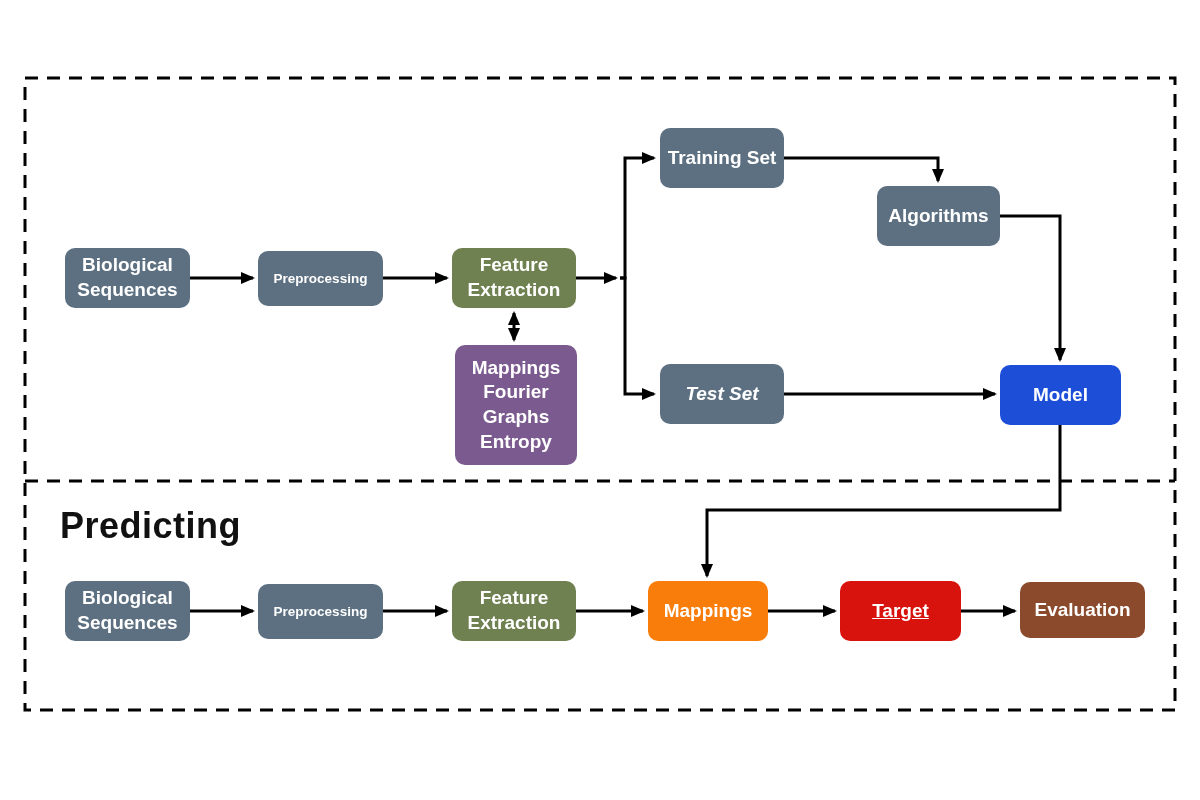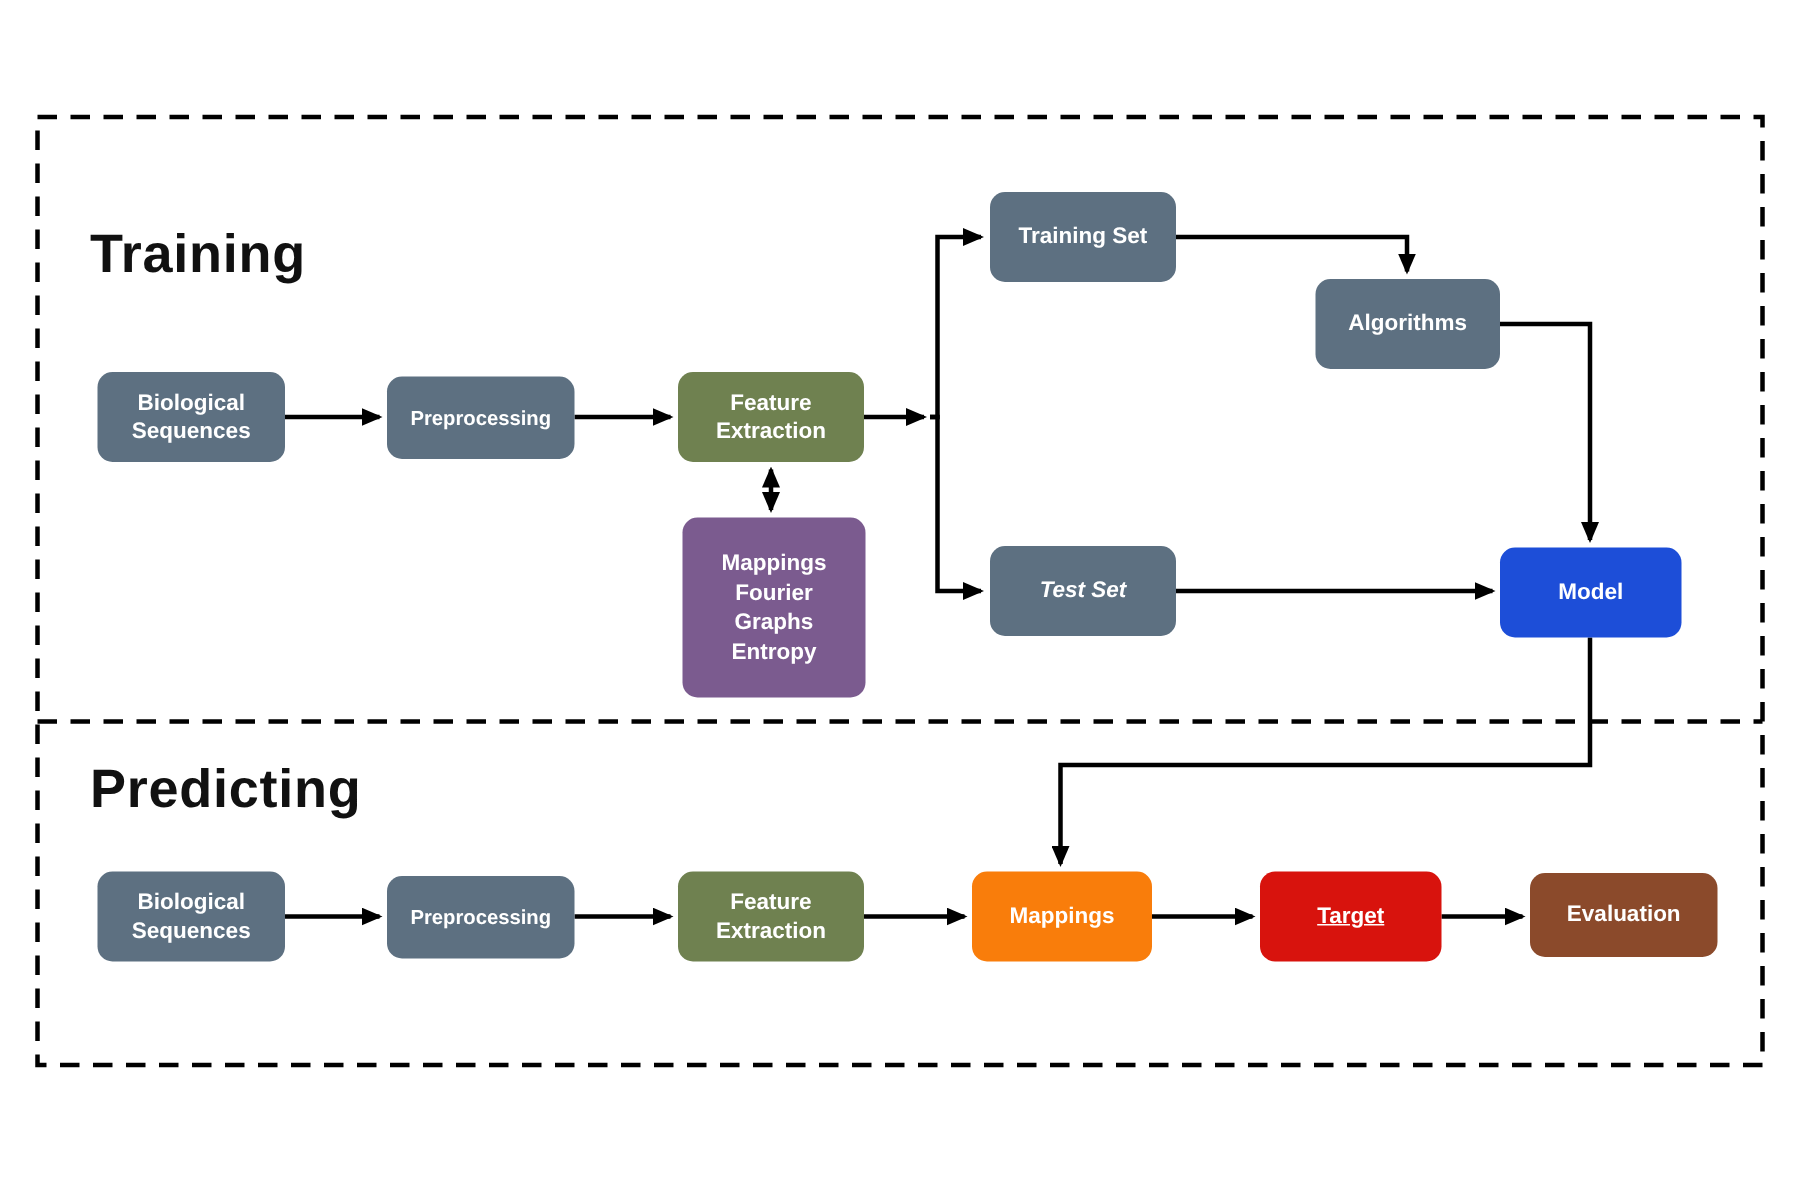--- a/index.html
+++ b/index.html
@@ -18,21 +18,21 @@
     font-size:36px;font-weight:800;color:#111111;
     font-family:"Liberation Sans", sans-serif;
     letter-spacing:.5px;
   }
   .title-training{left:60px;top:148px;}
   .title-predicting{left:60px;top:505px;}
   .node{
     position:absolute;
     display:flex;align-items:center;justify-content:center;
     text-align:center;
-    color:#ffffff;font-weight:700;font-size:15px;line-height:1.3;
+    color:#ffffff;font-weight:700;font-size:19px;line-height:1.3;
     border-radius:10px;
     white-space:pre-line;
     font-family:"Liberation Sans", sans-serif;
     box-sizing:border-box;
   }
   .node--small{font-size:13.5px;}
   
   .n-bio1 {left:65px;  top:248px; width:125px; height:60px;}
   .n-prep1{left:258px; top:251px; width:125px; height:55px;}
   .n-feat1{left:452px; top:248px; width:124px; height:60px;}
@@ -75,21 +75,20 @@
     <path d="M784,394 L995,394" fill="none" stroke="#000" stroke-width="3" marker-end="url(#ah)"></path>
     <path d="M1060,425 L1060,510 L707,510 L707,576" fill="none" stroke="#000" stroke-width="3" marker-end="url(#ah)"></path>
 
     <path d="M190,611 L253,611" fill="none" stroke="#000" stroke-width="3" marker-end="url(#ah)"></path>
     <path d="M383,611 L447,611" fill="none" stroke="#000" stroke-width="3" marker-end="url(#ah)"></path>
     <path d="M576,611 L643,611" fill="none" stroke="#000" stroke-width="3" marker-end="url(#ah)"></path>
     <path d="M768,611 L835,611" fill="none" stroke="#000" stroke-width="3" marker-end="url(#ah)"></path>
     <path d="M961,611 L1015,611" fill="none" stroke="#000" stroke-width="3" marker-end="url(#ah)"></path>
   </svg>
 
-  <h1 class="section-title title-training">Training</h1>
   <h1 class="section-title title-predicting">Predicting</h1>
 
   <div class="node n-bio1" style="background-color: rgb(93, 112, 129);">Biological
 Sequences</div>
   <div class="node node--small n-prep1" style="background-color: rgb(93, 112, 129);">Preprocessing</div>
   <div class="node n-feat1" style="background-color: rgb(111, 129, 80);">Feature
 Extraction</div>
   <div class="node n-map" style="background-color: rgb(123, 91, 143);">Mappings
 Fourier
 Graphs

